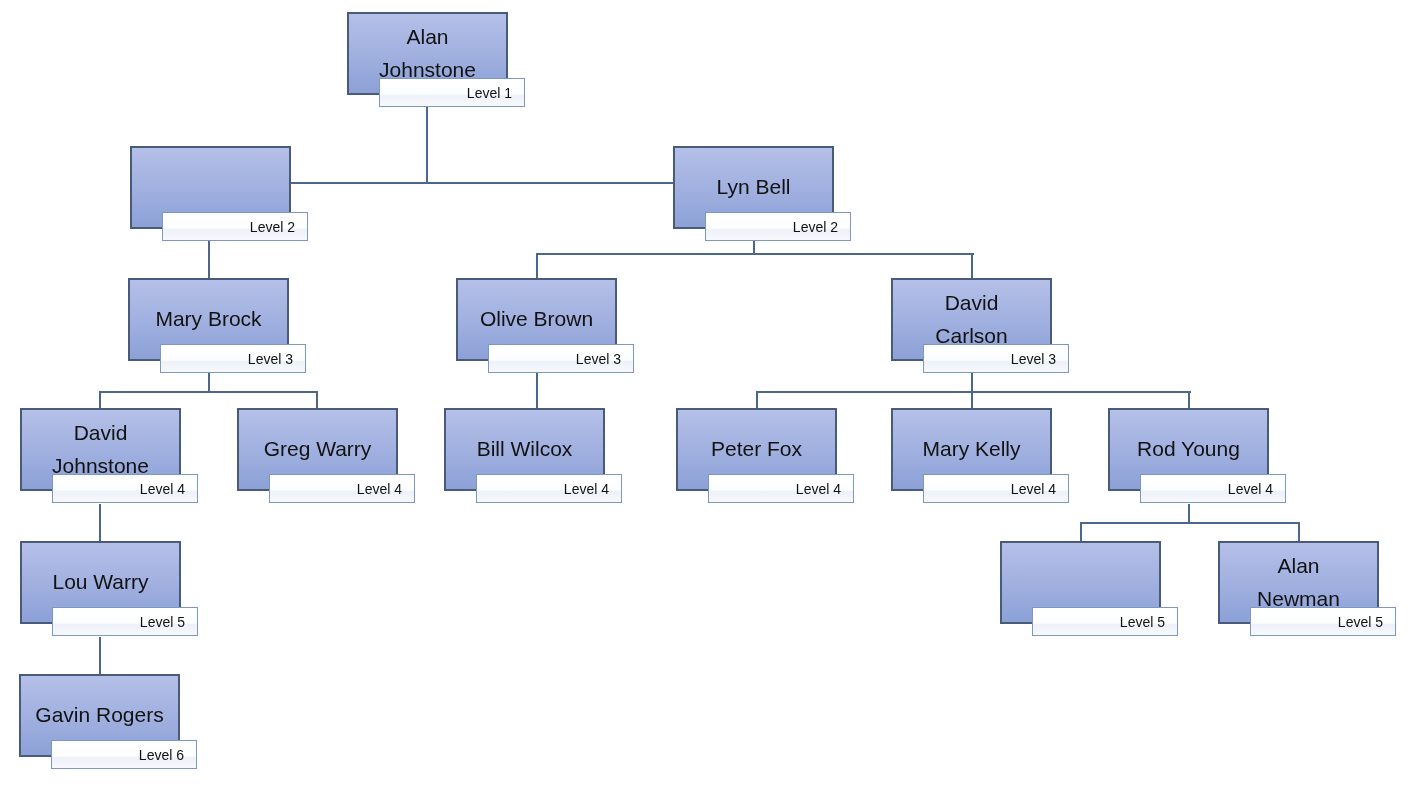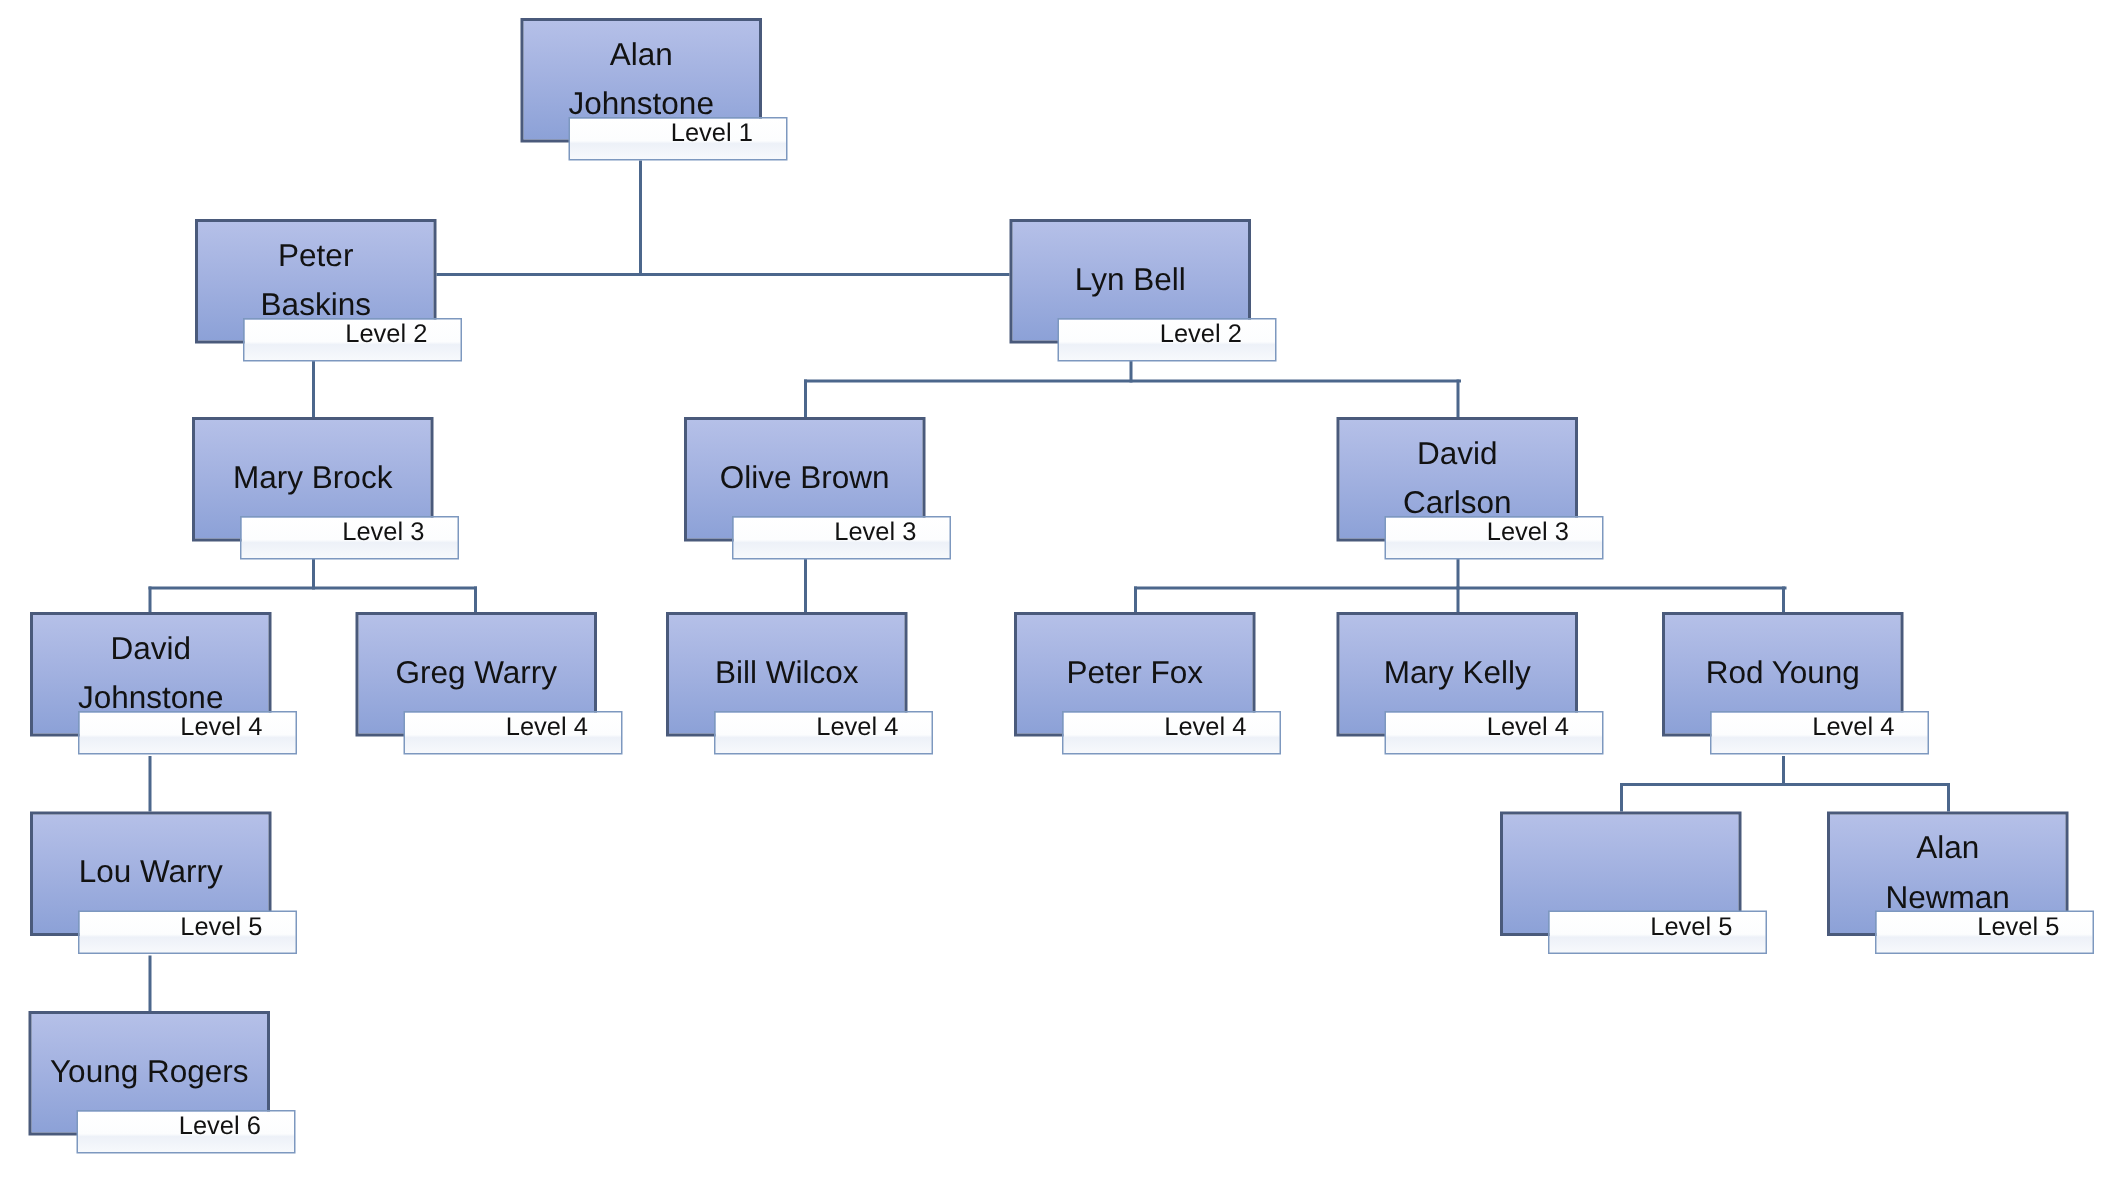--- a/index.html
+++ b/index.html
@@ -37,23 +37,23 @@
     color: var(--text, #121212);
     white-space: pre-line;
     z-index: 1;
   }
   .node .badge {
     position: absolute;
     left: 30px; top: 64px;
     width: 146px; height: 29px;
     border: 1px solid var(--level-badge-border, #7d98bf);
     background: linear-gradient(180deg, #ffffff 0%, #fcfdfe 55%, #edf1f8 62%, #f7f9fc 100%);
-    display: flex; justify-content: flex-end;
-    padding-right: 22px;
-    font-size: 17px;
+    display: flex; align-items: center; justify-content: flex-end;
+    padding-right: 12px;
+    font-size: 14px;
     color: var(--text, #121212);
     z-index: 3;
   }
 </style>
 </head>
 <body>
 
 <div class="canvas">
 
   <div class="edge" style="left:426px;top:107px;width:2px;height:77px"></div>
@@ -82,22 +82,20 @@
 
   <div class="node" style="left:347px;top:12px">
     <div class="name">Alan
 Johnstone</div>
     <div class="badge">
         <span>Level 1</span>
       </div>
   </div>
 
   <div class="node" style="left:130px;top:146px">
-    <div class="name">Peter
-Baskins</div>
     <div class="badge">
         <span>Level 2</span>
       </div>
   </div>
   <div class="node" style="left:673px;top:146px">
     <div class="name">Lyn Bell</div>
     <div class="badge">
         <span>Level 2</span>
       </div>
   </div>
@@ -173,19 +171,19 @@
   </div>
   <div class="node" style="left:1218px;top:541px">
     <div class="name">Alan
 Newman</div>
     <div class="badge">
         <span>Level 5</span>
       </div>
   </div>
 
   <div class="node" style="left:19px;top:674px">
-    <div class="name">Young Rogers</div>
+    <div class="name">Gavin Rogers</div>
     <div class="badge">
         <span>Level 6</span>
       </div>
   </div>
 
 </div>
 
 </body></html>

